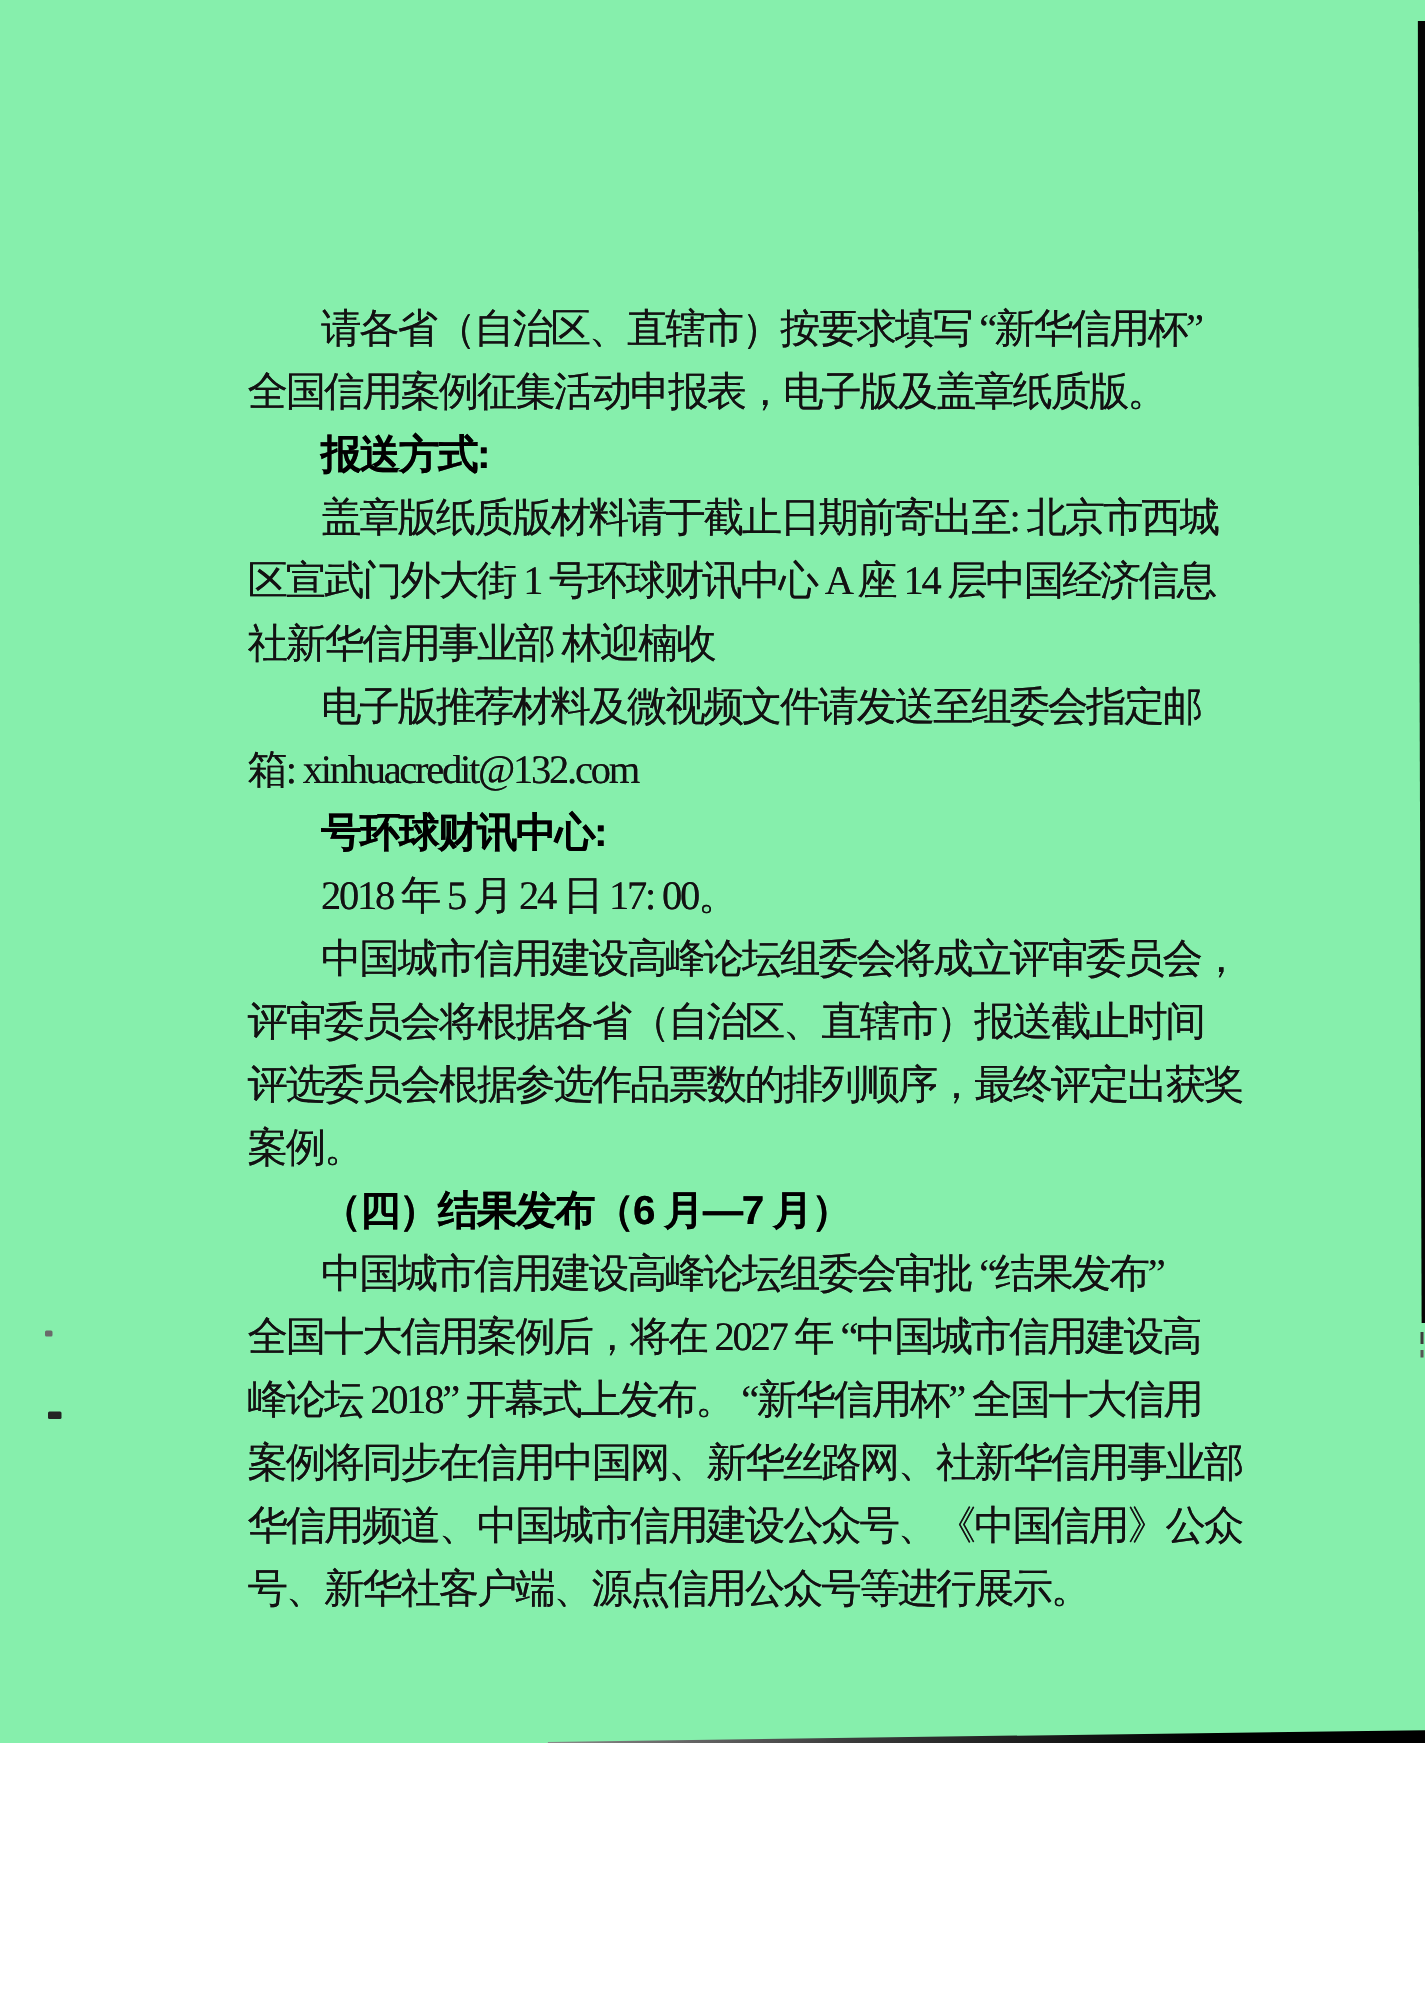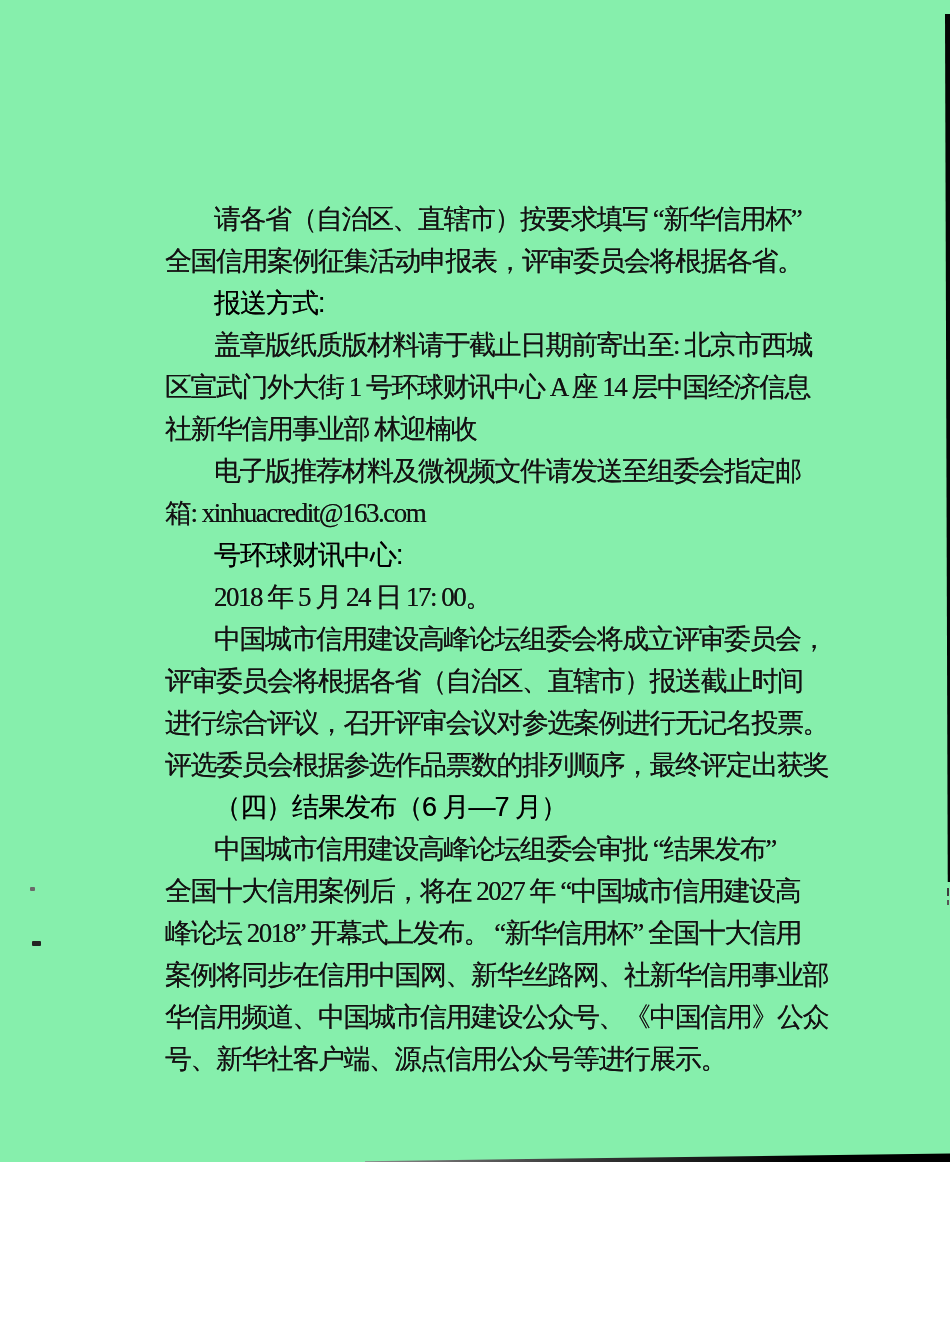--- a/index.html
+++ b/index.html
@@ -31,21 +31,21 @@
     white-space: pre;
     color: #121212;
     
     text-shadow: 0 0 0.4px #333;
   }
   .line.indent {
     padding-left: 49px;
   }
   .line.bold {
     font-family: "Liberation Sans", sans-serif;
-    font-weight: 400;
+    font-weight: 700;
     letter-spacing: -1px;
     color: #000000;
   }
   
   .page-num {
     position: absolute;
     left: 165px;
     top: 1160px;
     width: 638px;
     text-align: right;
@@ -111,33 +111,33 @@
     background: #242424;
   }
 </style>
 </head>
 <body>
 
 <div class="page">
 
   <div class="doc-body">
       <div class="line indent">请各省（自治区、直辖市）按要求填写 “新华信用杯”</div>
-      <div class="line">全国信用案例征集活动申报表，评审委员会将根据各省。</div>
+      <div class="line">全国信用案例征集活动申报表，电子版及盖章纸质版。</div>
       <div class="line indent bold">报送方式:</div>
       <div class="line indent">盖章版纸质版材料请于截止日期前寄出至: 北京市西城</div>
       <div class="line">区宣武门外大街 1 号环球财讯中心 A 座 14 层中国经济信息</div>
       <div class="line">社新华信用事业部 林迎楠收</div>
       <div class="line indent">电子版推荐材料及微视频文件请发送至组委会指定邮</div>
-      <div class="line">箱: xinhuacredit@163.com</div>
+      <div class="line">箱: xinhuacredit@132.com</div>
       <div class="line indent bold">号环球财讯中心:</div>
       <div class="line indent">2018 年 5 月 24 日 17: 00。</div>
       <div class="line indent">中国城市信用建设高峰论坛组委会将成立评审委员会，</div>
       <div class="line">评审委员会将根据各省（自治区、直辖市）报送截止时间</div>
-      <div class="line">进行综合评议，召开评审会议对参选案例进行无记名投票。</div>
       <div class="line">评选委员会根据参选作品票数的排列顺序，最终评定出获奖</div>
+      <div class="line">案例。</div>
       <div class="line indent bold">（四）结果发布（6 月—7 月）</div>
       <div class="line indent">中国城市信用建设高峰论坛组委会审批 “结果发布”</div>
       <div class="line">全国十大信用案例后，将在 2027 年 “中国城市信用建设高</div>
       <div class="line">峰论坛 2018” 开幕式上发布。 “新华信用杯” 全国十大信用</div>
       <div class="line">案例将同步在信用中国网、新华丝路网、社新华信用事业部</div>
       <div class="line">华信用频道、中国城市信用建设公众号、《中国信用》公众</div>
       <div class="line">号、新华社客户端、源点信用公众号等进行展示。</div>
     </div>
 
   <div class="page-num">— 7 —</div>

